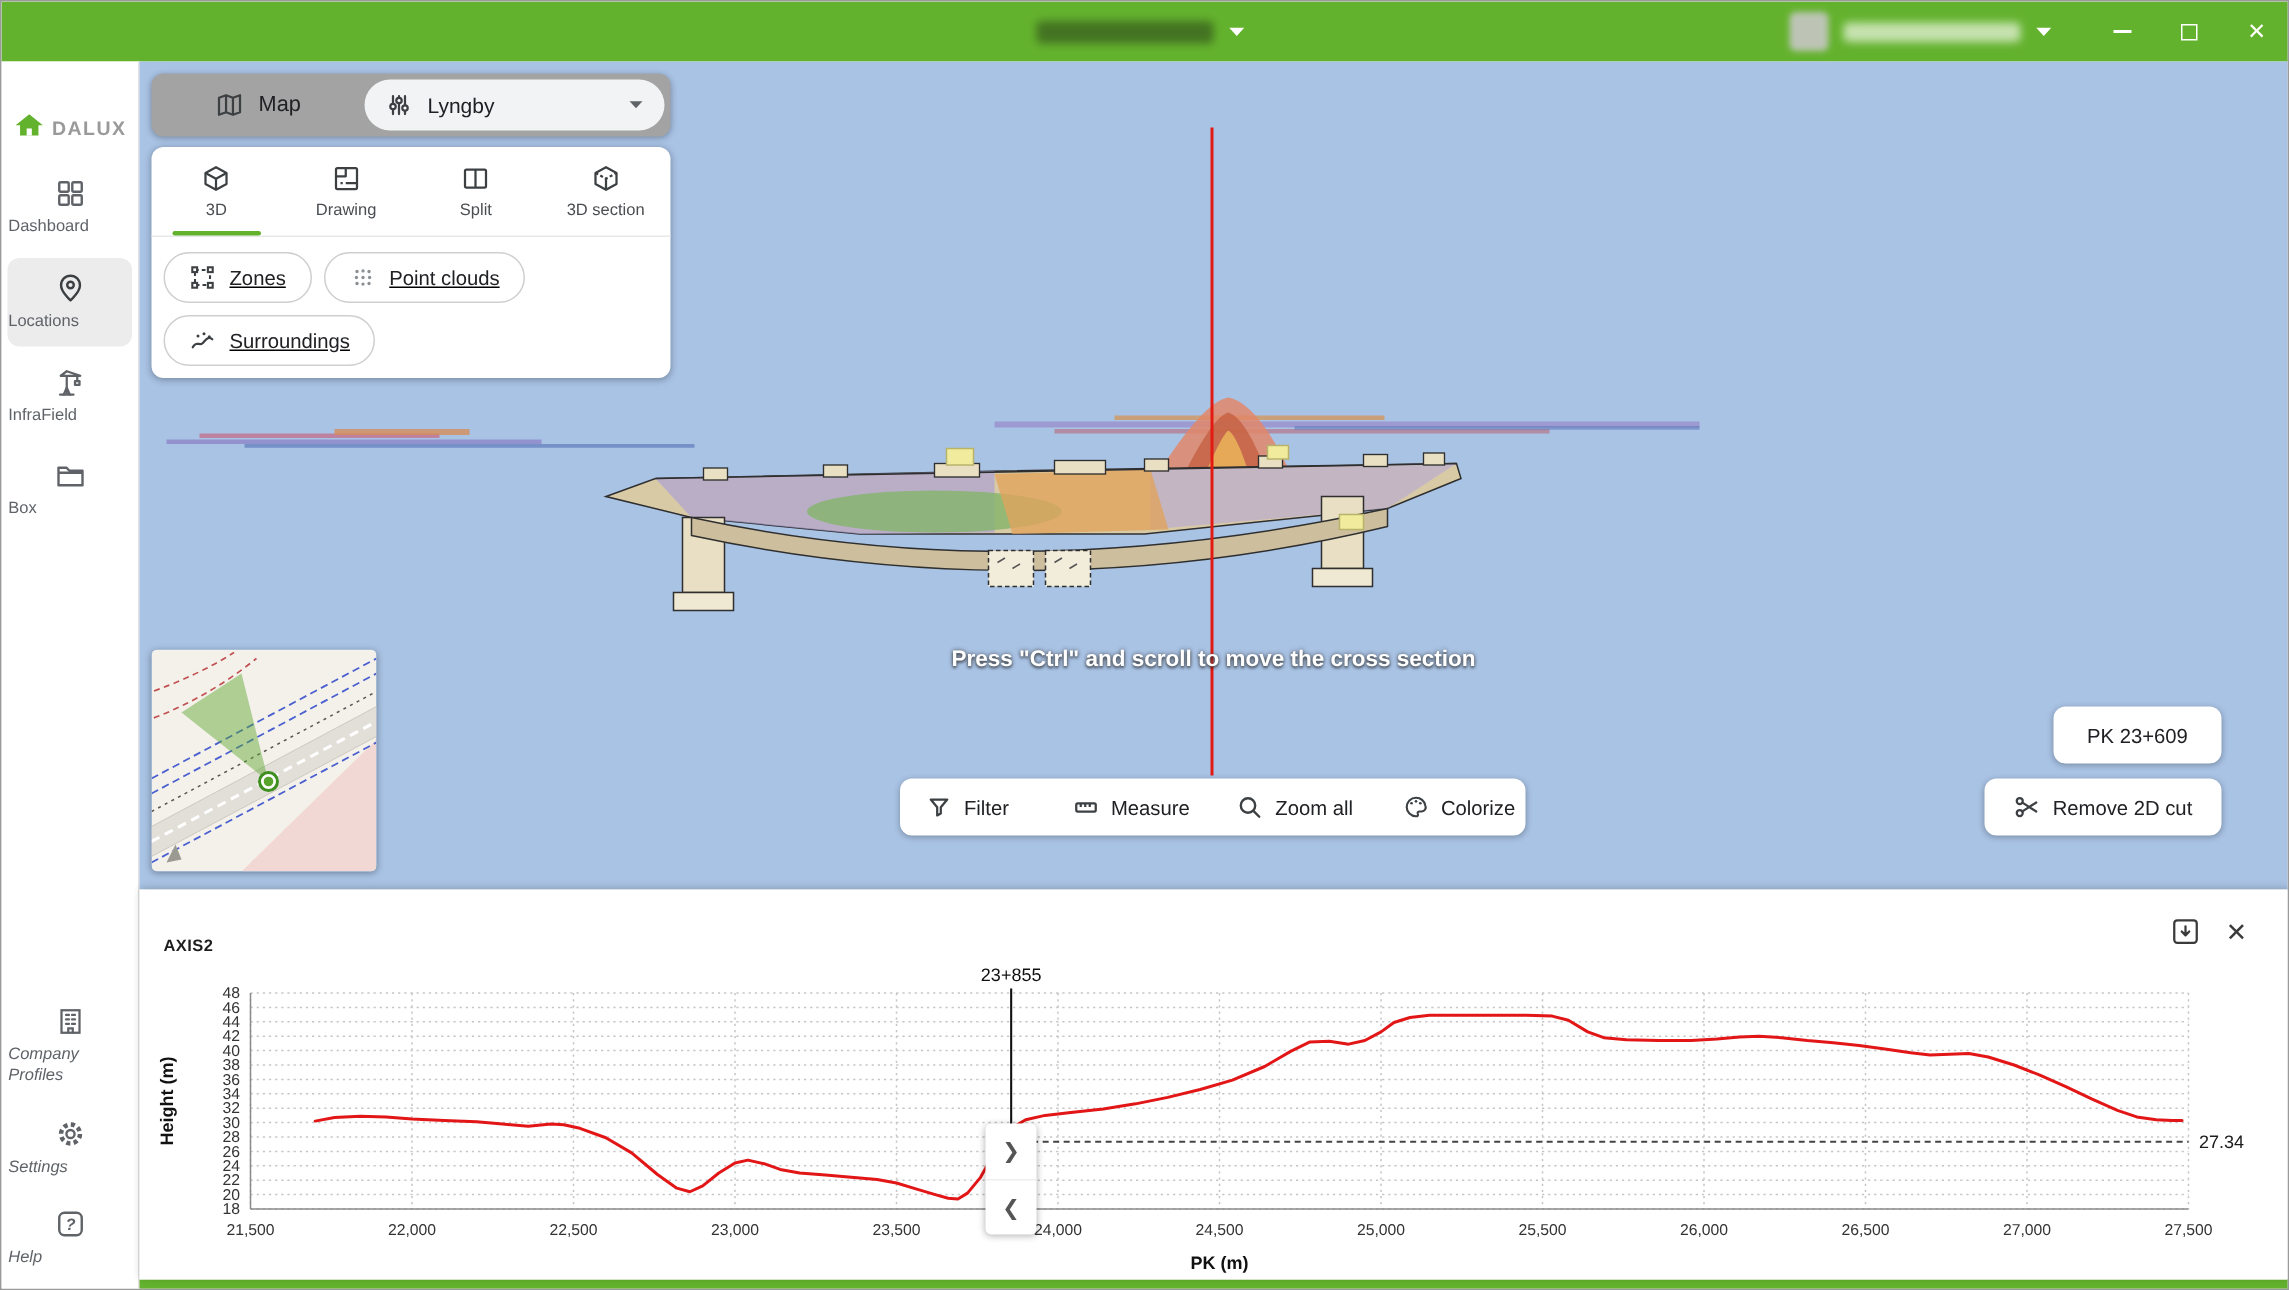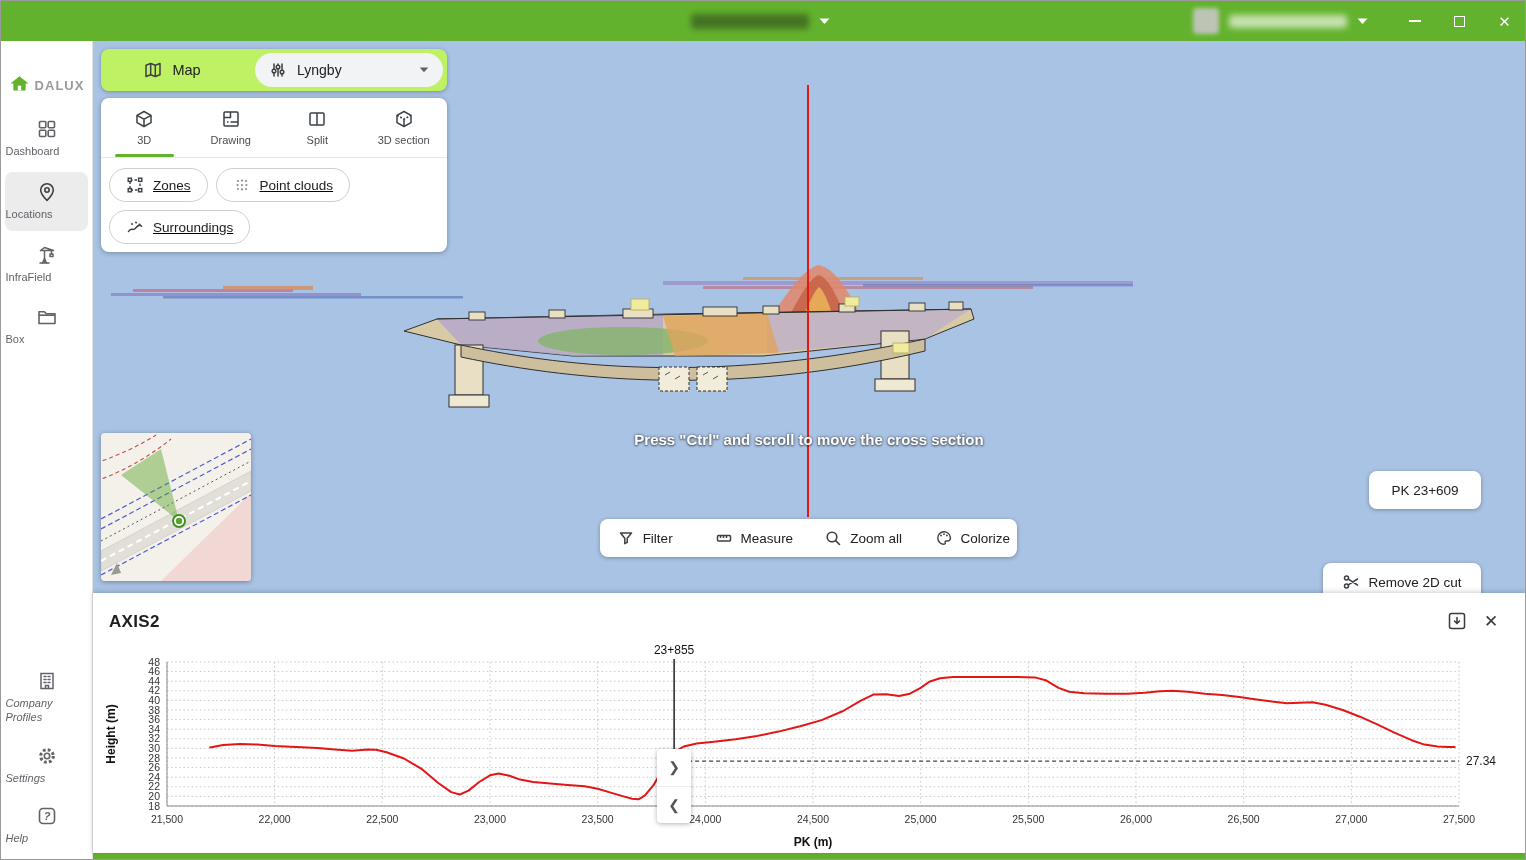--- a/index.html
+++ b/index.html
@@ -35,22 +35,22 @@
   .nav-label{font-size:11px;color:var(--muted);text-align:left;line-height:1.25;width:82px;}
   .nav-bottom{margin-top:auto;margin-bottom:4px;font-style:italic;}
 
   
   .viewer{position:absolute;left:92px;top:40px;width:1434px;height:552px;background:var(--blue-bg);overflow:hidden;}
   .scene-svg{position:absolute;left:10px;top:218px;}
   .cutline{position:absolute;left:714px;top:44px;width:2px;height:432px;background:#e31a12;z-index:5;}
   .hint{position:absolute;left:716px;top:390px;transform:translateX(-50%);z-index:6;color:#fff;font-size:15px;font-weight:bold;white-space:nowrap;
         text-shadow:0 0 3px rgba(70,70,70,.95),0 1px 2px rgba(0,0,0,.55);}
 
-  .map-toolbar{position:absolute;left:8px;top:8px;width:346px;height:42px;background:#bef264;border-radius:8px;box-shadow:0 1px 4px rgba(0,0,0,.3);
-               display:flex;align-items:center;z-index:10;gap:12px;}
+  .map-toolbar{position:absolute;left:8px;top:8px;width:346px;height:42px;background:#a3a3a3;border-radius:8px;box-shadow:0 1px 4px rgba(0,0,0,.3);
+               display:flex;align-items:center;z-index:10;}
   .map-btn{width:142px;height:100%;display:flex;align-items:center;justify-content:center;gap:9px;font-size:14.5px;color:var(--ink);cursor:pointer;}
   .layer-chip{flex:1;height:34px;margin-right:4px;background:#f1f3f4;border-radius:17px;display:flex;align-items:center;gap:10px;padding:0 14px;cursor:pointer;}
   .layer-chip .chip-label{flex:1;font-size:14px;color:var(--ink);}
 
   .tool-panel{position:absolute;left:8px;top:57px;width:346px;height:154px;background:#fff;border-radius:8px;box-shadow:0 1px 5px rgba(0,0,0,.3);z-index:9;}
   .tabs{display:flex;height:60px;border-bottom:1px solid #e8e8e8;}
   .tab{position:relative;flex:1;display:flex;flex-direction:column;align-items:center;justify-content:center;gap:5px;cursor:pointer;}
   .tab-label{font-size:11px;color:#4a4d51;}
   .tab.active::after{content:'';position:absolute;left:14px;right:14px;bottom:0;height:3px;background:var(--green);border-radius:2px;}
   .toggles{padding:10px 8px;display:flex;flex-wrap:wrap;gap:8px;text-decoration:underline;}
@@ -59,25 +59,25 @@
 
   .minimap{position:absolute;left:8px;top:392px;width:150px;height:148px;border-radius:4px;overflow:hidden;box-shadow:0 1px 5px rgba(0,0,0,.35);z-index:8;cursor:pointer;}
 
   .view-toolbar{position:absolute;left:507px;top:478px;width:417px;height:38px;background:#fff;border-radius:8px;box-shadow:0 1px 4px rgba(0,0,0,.3);
                 display:flex;align-items:stretch;z-index:8;gap:20px;}
   .vt-btn{flex:1;display:flex;align-items:center;justify-content:center;gap:8px;font-size:13.5px;color:var(--ink);cursor:pointer;}
 
   .pk-btn{position:absolute;left:1276px;top:430px;width:112px;height:38px;background:#fff;border-radius:8px;box-shadow:0 1px 4px rgba(0,0,0,.3);
           display:flex;align-items:center;justify-content:center;font-size:13.5px;color:var(--ink);cursor:pointer;z-index:8;}
   .remove-btn{position:absolute;left:1230px;top:478px;width:158px;height:38px;background:#fff;border-radius:8px;box-shadow:0 1px 4px rgba(0,0,0,.3);
-          display:flex;align-items:center;justify-content:center;gap:8px;font-size:13.5px;color:var(--ink);cursor:pointer;z-index:8;margin-top:44px;}
+          display:flex;align-items:center;justify-content:center;gap:8px;font-size:13.5px;color:var(--ink);cursor:pointer;z-index:8;}
 
   
   .axis-panel{position:absolute;left:92px;top:592px;width:1434px;height:260px;background:#fff;box-shadow:0 -1px 5px rgba(0,0,0,.2);z-index:12;}
-  .axis-title{position:absolute;left:16px;top:19px;font-size:17px;font-weight:bold;color:#1e1e1e;letter-spacing:.3px;}
+  .axis-title{position:absolute;left:16px;top:32px;font-size:11px;font-weight:bold;color:#1e1e1e;letter-spacing:.3px;}
   .panel-ic{position:absolute;top:16px;cursor:pointer;display:flex;align-items:center;justify-content:center;width:24px;height:24px;}
   .panel-ic.export{right:58px;}
   .panel-ic.close{right:24px;font-size:17px;color:#3a3a3a;}
   .chart-wrap{position:absolute;left:8px;top:48px;}
   .chev-box{position:absolute;left:564px;top:156px;width:34px;height:74px;background:#fff;border-radius:4px;box-shadow:0 1px 5px rgba(0,0,0,.3);
             display:flex;flex-direction:column;z-index:5;}
   .chev-btn{flex:1;display:flex;align-items:center;justify-content:center;font-size:14px;color:#555;cursor:pointer;}
   .chev-btn:first-child{border-bottom:1px solid #eee;}
 
   .bottom-strip{position:absolute;left:92px;top:852px;width:1434px;height:8px;background:var(--green);}

